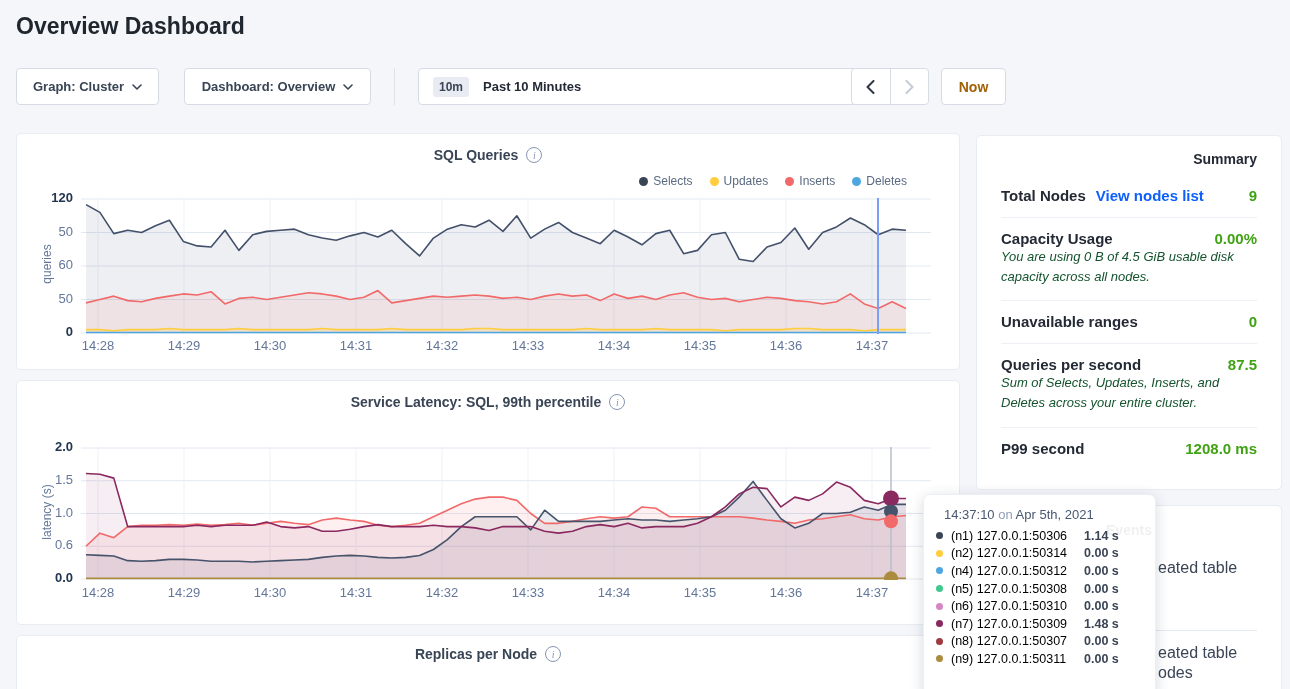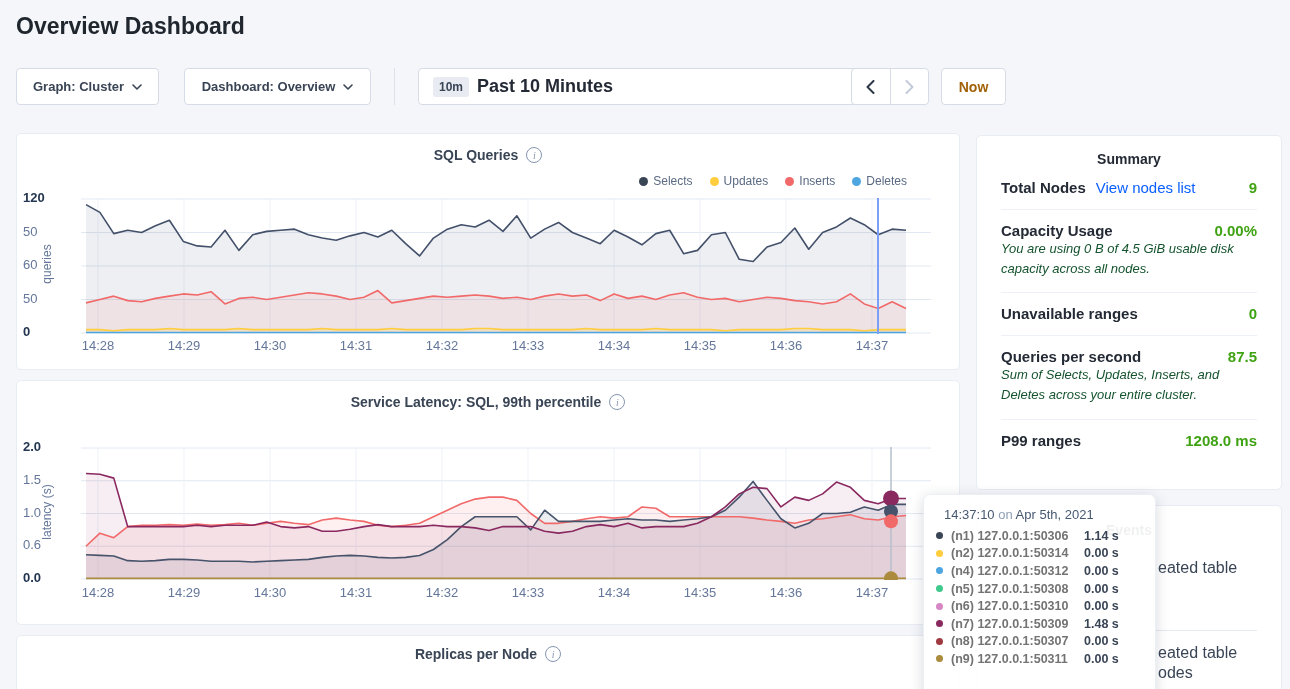--- a/index.html
+++ b/index.html
@@ -8,71 +8,71 @@
 
   .page-title { position:absolute; left:16px; top:13px; font-size:23px; font-weight:600; color:#20262e; }
 
   
   .btn { position:absolute; height:37px; background:#fff; border:1px solid #d6dbe6; border-radius:4px;
          display:flex; align-items:center; justify-content:center; gap:8px; cursor:pointer;
          font-size:13px; font-weight:700; color:#394455; }
   .toolbar-sep { position:absolute; left:394px; top:68px; width:1px; height:37px; background:#dde1ea; }
   .time-badge { background:#e8ebf2; color:#394455; font-size:12px; font-weight:700; border-radius:3px; padding:3px 6px; }
   .timepicker { justify-content:flex-start; padding:0 14px; }
-  .timepicker .tp-label { font-size:18px; font-weight:700; color:#242a35; }
+  .timepicker .tp-label { font-size:13px; font-weight:700; color:#242a35; margin-left:6px; }
   .timepicker .chev { position:absolute; right:14px; }
   .arrow-group { position:absolute; left:851px; top:68px; width:78px; height:37px; background:#fff;
                  border:1px solid #d6dbe6; border-radius:4px; display:flex; }
   .arrow-half { flex:1; display:flex; align-items:center; justify-content:center; cursor:pointer; }
   .arrow-half:first-child { border-right:1px solid #d6dbe6; }
   .now-btn { color:#a16207; font-size:14px; }
 
   
   .card { position:absolute; background:#fff; border:1px solid #e8ecf3; border-radius:5px; }
   .chart-title { position:absolute; top:13px; left:0; right:0; display:flex; align-items:center;
                  justify-content:center; gap:8px; font-size:14px; font-weight:700; color:#394455; }
   .info-icon { width:16px; height:16px; border:1px solid #8696b2; border-radius:50%; color:#8696b2;
                font:italic 10px "Liberation Serif",serif; display:flex; align-items:center; justify-content:center; }
   .legend { position:absolute; top:40px; right:52px; display:flex; gap:17px; }
   .legend-item { display:flex; align-items:center; gap:5px; font-size:12px; color:#5a6a82; cursor:pointer; }
   .legend-dot { width:9px; height:9px; border-radius:50%; }
   .tick { position:absolute; font-size:13px; color:#64779a; }
-  .tick.y { width:50px; text-align:left; }
+  .tick.y { width:50px; text-align:right; }
   .tick.strong { font-weight:700; color:#233550; }
   .tick.x { width:44px; text-align:center; }
   .axis-unit { position:absolute; width:140px; text-align:center; transform:rotate(-90deg);
                font-size:12px; color:#64779a; }
   .plot { position:absolute; left:64px; }
 
   
   .summary-card { left:976px; top:135px; width:306px; height:355px; padding:15px 24px 0; }
   .panel-title { text-align:center; font-size:14px; font-weight:700; color:#242a35; }
   .sum-block { border-bottom:1px solid #edf0f5; padding:12px 0 13px; }
   .sum-block:last-child { border-bottom:none; }
   .sum-row { display:flex; align-items:baseline; }
   .sum-label { font-size:15px; font-weight:700; color:#242a35; }
-  .sum-link { font-size:15px; font-weight:400; color:#0b5fff; margin-left:10px; text-decoration:none; cursor:pointer; }
+  .sum-link { font-size:15px; font-weight:700; color:#0b5fff; margin-left:10px; text-decoration:none; cursor:pointer; }
   .sum-value { margin-left:auto; font-size:15px; font-weight:700; color:#3fa213; }
   .sum-desc { font-size:13px; line-height:1.55; color:#14532d;font-style:italic; }
-  .summary-card .panel-title { margin-bottom:0; }
+  .summary-card .panel-title { margin-bottom:8px;text-align:right; }
 
   
   .events-card { left:976px; top:505px; width:306px; height:200px; padding-top:16px; }
   .event-frag { position:absolute; font-size:16px; color:#394455; }
   .event-divider { position:absolute; left:24px; right:24px; height:1px; background:#e5e9f0; }
 
   
   .hover-tooltip { position:absolute; left:923px; top:494px; width:233px; height:205px; z-index:20;
                    background:rgba(255,255,255,0.93); border:1px solid #eceff4; border-radius:7px;
                    box-shadow:0 3px 14px rgba(40,50,70,0.18); padding:12px 14px 10px 8px; }
   .tt-title { font-size:13px; color:#475872; margin:0 0 5px 12px; }
   .tt-title .tt-on { color:#90a0b7; }
   .tt-row { display:flex; align-items:center; height:17.6px; }
   .tt-dot { width:7px; height:7px; border-radius:50%; margin:0 8px 0 4px; flex:none; }
-  .tt-node { font-size:12.5px; color:#737373; width:133px;font-weight:bold; }
+  .tt-node { font-size:12.5px; color:#000000; width:133px; }
   .tt-value { font-size:12.5px; font-weight:700; color:#394455; }
 </style>
 </head>
 <body>
 
 <div class="page">
 
   <h1 class="page-title">Overview Dashboard</h1>
 
   <button class="btn" style="left:16px;top:68px;width:143px">
@@ -266,21 +266,21 @@
         </div>
         <div class="sum-block">
           <div class="sum-row">
             <span class="sum-label">Queries per second</span>
             <span class="sum-value">87.5</span>
           </div>
           <div class="sum-desc">Sum of Selects, Updates, Inserts, and Deletes across your entire cluster.</div>
         </div>
         <div class="sum-block">
           <div class="sum-row">
-            <span class="sum-label">P99 ranges</span>
+            <span class="sum-label">P99 second</span>
             <span class="sum-value">1208.0 ms</span>
           </div>
         </div>
       </div>
   </aside>
 
   <aside class="card events-card">
     <div class="panel-title">Events</div>
     <span class="event-frag" style="left:181px;top:53px">eated table</span>
     <div class="event-divider" style="top:124px"></div>

